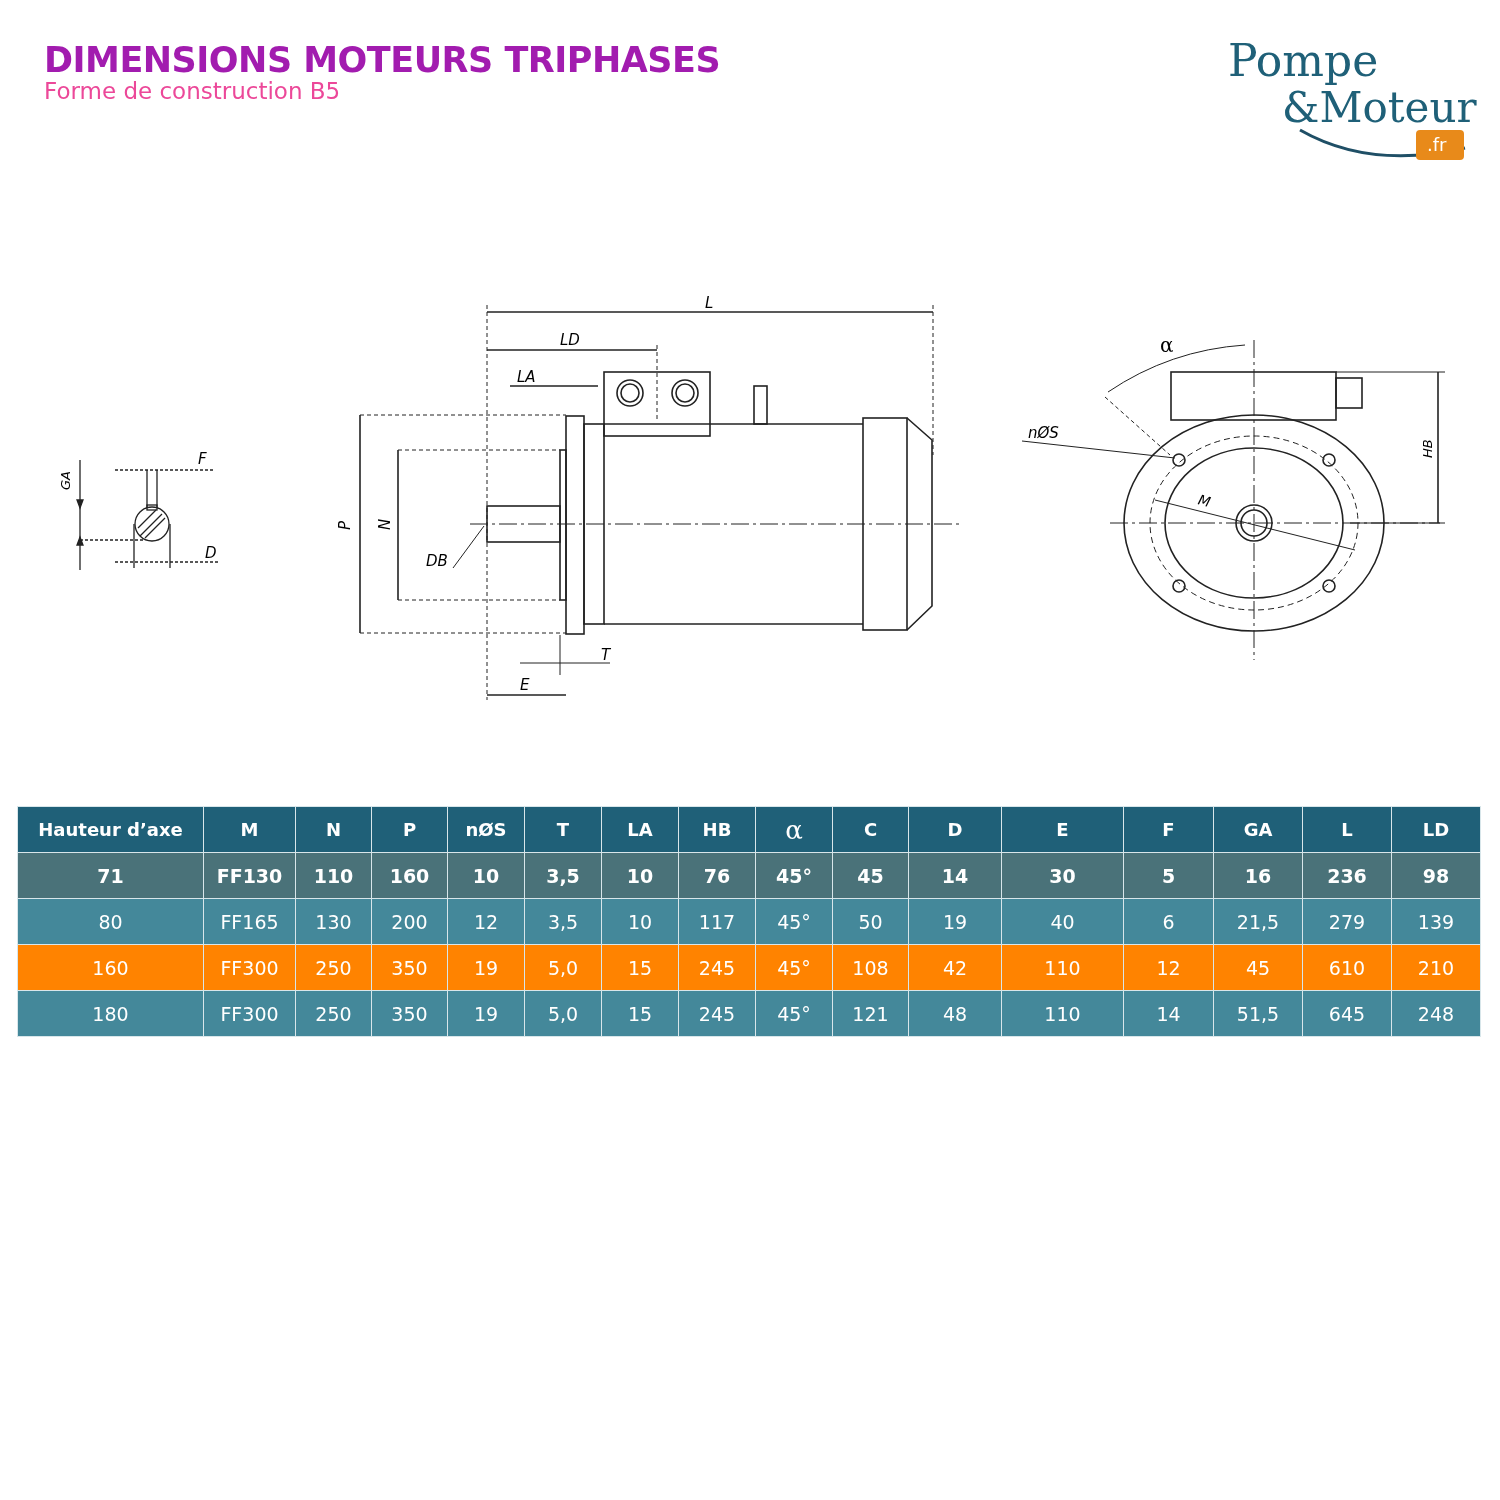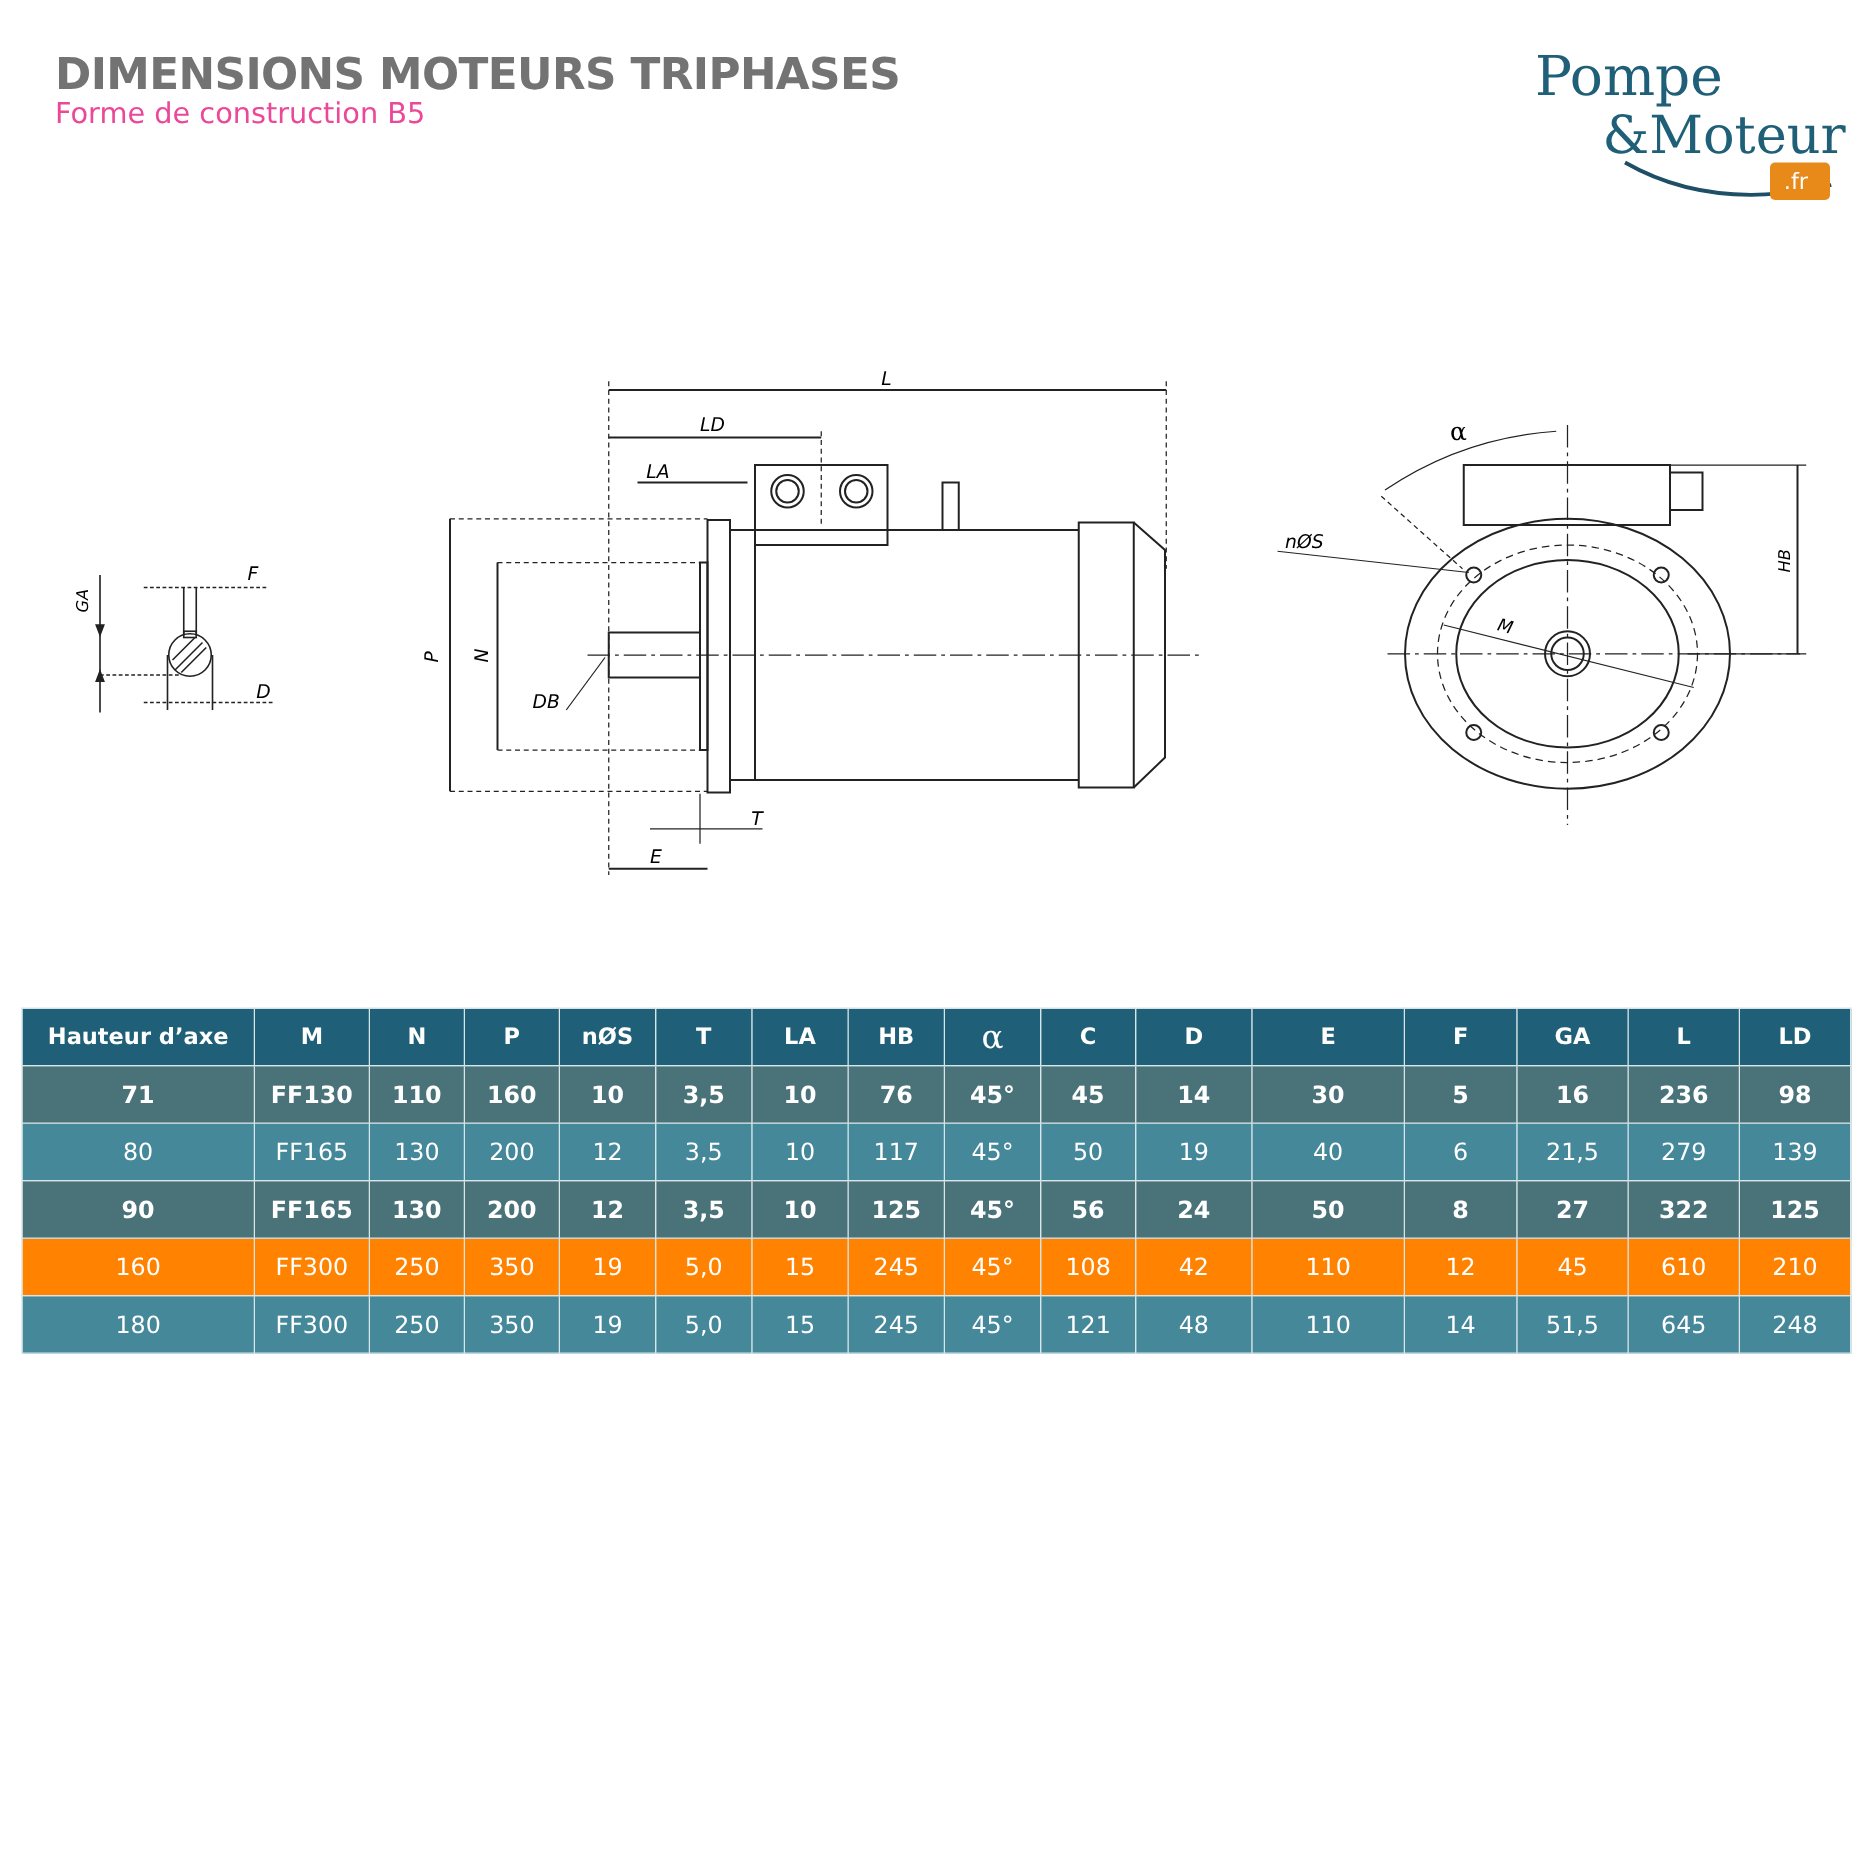--- a/index.html
+++ b/index.html
@@ -1,17 +1,17 @@
 <!DOCTYPE html>
 <html><head>
 <meta charset="utf-8">
 <style>
   html, body { margin: 0; padding: 0; background: #ffffff; }
   body { width: 1500px; height: 1500px; position: relative; overflow: hidden; font-family: "DejaVu Sans", sans-serif; }
-  .title { position: absolute; left: 44px; top: 40px; font-size: 35px; font-weight: bold; color: #737373; letter-spacing: -0.5px; }
+  .title { position: absolute; left: 44px; top: 40px; font-size: 35px; font-weight: bold; color: #a21caf; letter-spacing: -0.5px; }
   .subtitle { position: absolute; left: 44px; top: 78px; font-size: 23px; color: #ec4899; }
   .logo { position: absolute; left: 1220px; top: 30px; width: 270px; height: 140px; }
   .drawing { position: absolute; }
   table.dims { position: absolute; left: 17px; top: 806px; width: 1463px; border-collapse: collapse; table-layout: fixed; }
   table.dims th, table.dims td { border: 1.5px solid #d8e6ea; color: #fff; text-align: center; padding: 0; }
   table.dims th { background: #1f6078; height: 45px; font-size: 18px; font-weight: bold; }
   table.dims th.alpha { font-size: 26px; font-weight: normal; font-family: "DejaVu Serif", serif; }
   table.dims td { height: 45px; font-size: 19px; }
   tr.dark td { background: #4a7279; font-weight: bold; }
   tr.light td { background: #44889a; }
@@ -208,38 +208,20 @@
         <td>117</td>
         <td>45°</td>
         <td>50</td>
         <td>19</td>
         <td>40</td>
         <td>6</td>
         <td>21,5</td>
         <td>279</td>
         <td>139</td>
       </tr>
-      <tr class="dark">
-        <td>90</td>
-        <td>FF165</td>
-        <td>130</td>
-        <td>200</td>
-        <td>12</td>
-        <td>3,5</td>
-        <td>10</td>
-        <td>125</td>
-        <td>45°</td>
-        <td>56</td>
-        <td>24</td>
-        <td>50</td>
-        <td>8</td>
-        <td>27</td>
-        <td>322</td>
-        <td>125</td>
-      </tr>
       <tr class="hl">
         <td>160</td>
         <td>FF300</td>
         <td>250</td>
         <td>350</td>
         <td>19</td>
         <td>5,0</td>
         <td>15</td>
         <td>245</td>
         <td>45°</td>

